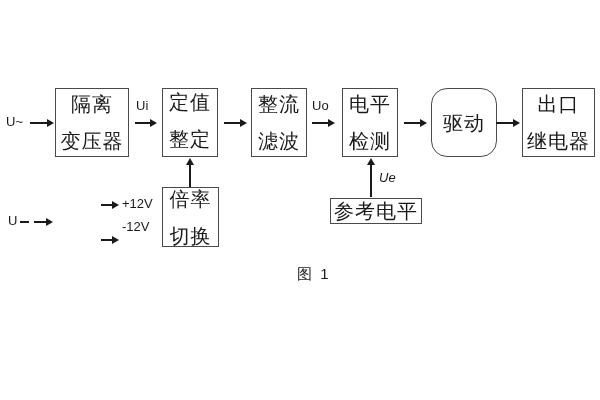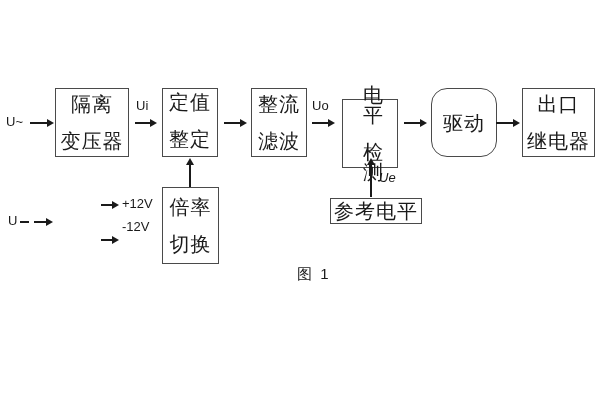--- a/index.html
+++ b/index.html
@@ -46,36 +46,36 @@
   <div class="box" style="left:162px;top:88px;width:56px;height:69px;font-family:Liberation Mono, monospace;">
     <span>定值</span>
     <span>整定</span>
   </div>
 
   <div class="box" style="left:251px;top:88px;width:56px;height:69px;">
     <span>整流</span>
     <span>滤波</span>
   </div>
 
-  <div class="box" style="left:342px;top:99px;width:56px;height:69px;padding-left:20px;">
+  <div class="box" style="left:342px;top:88px;width:56px;height:69px;">
     <span>电平</span>
     <span>检测</span>
   </div>
 
   <div class="box single" style="left:431px;top:88px;width:66px;height:69px;border-radius:16px;">
     <span>驱动</span>
   </div>
 
   <div class="box" style="left:522px;top:88px;width:73px;height:69px;">
     <span>出口</span>
     <span>继电器</span>
   </div>
 
 
-  <div class="box" style="left:162px;top:187px;width:57px;height:77px;">
+  <div class="box" style="left:162px;top:187px;width:57px;height:60px;">
     <span>倍率</span>
     <span>切换</span>
   </div>
 
   <div class="box single" style="left:330px;top:198px;width:92px;height:26px;">
     <span>参考电平</span>
   </div>
 
   <span class="lbl" style="left:6px;top:115px;">U~</span>
   <span class="lbl" style="left:136px;top:99px;">Ui</span>

